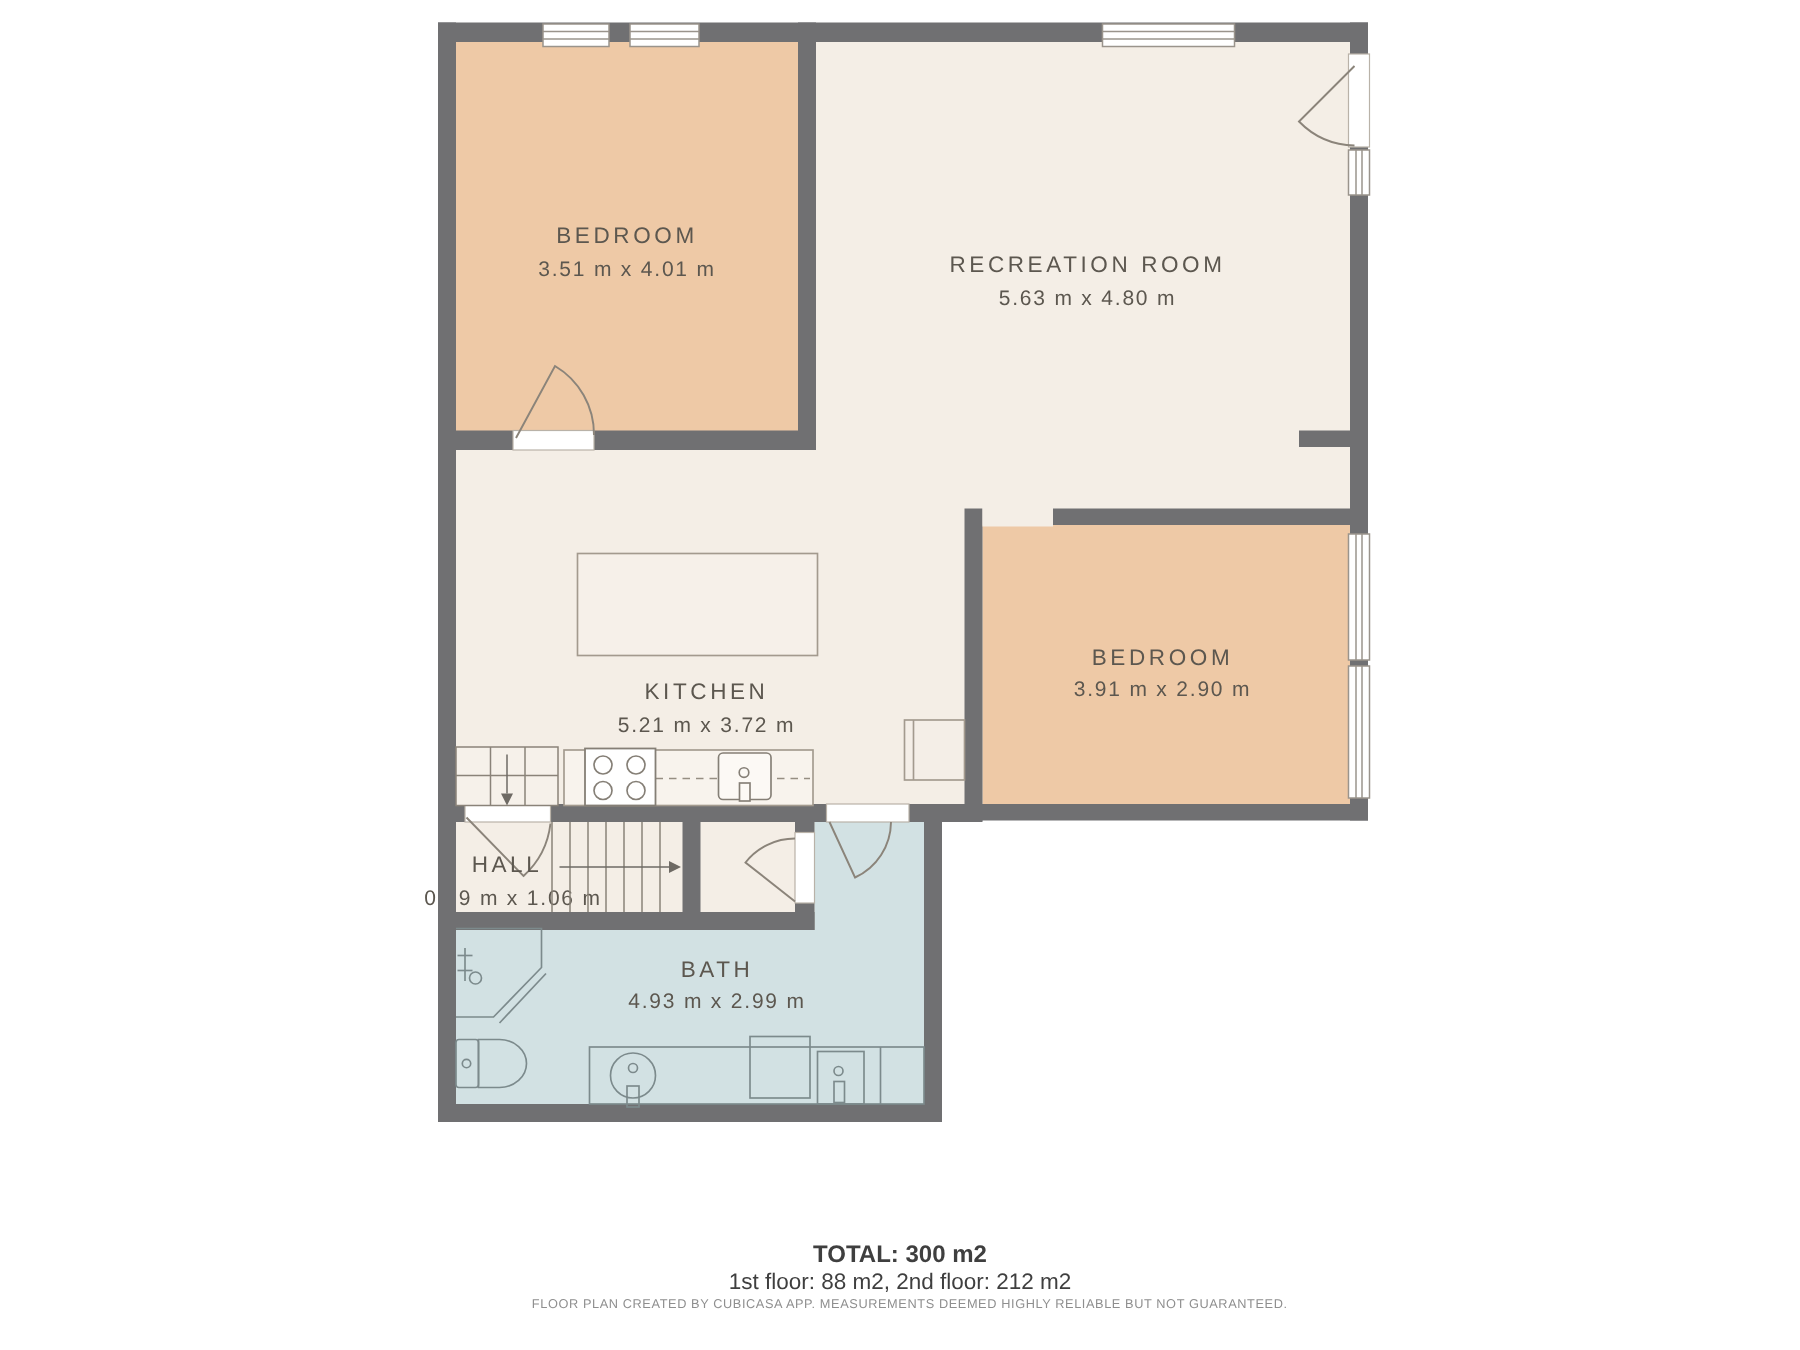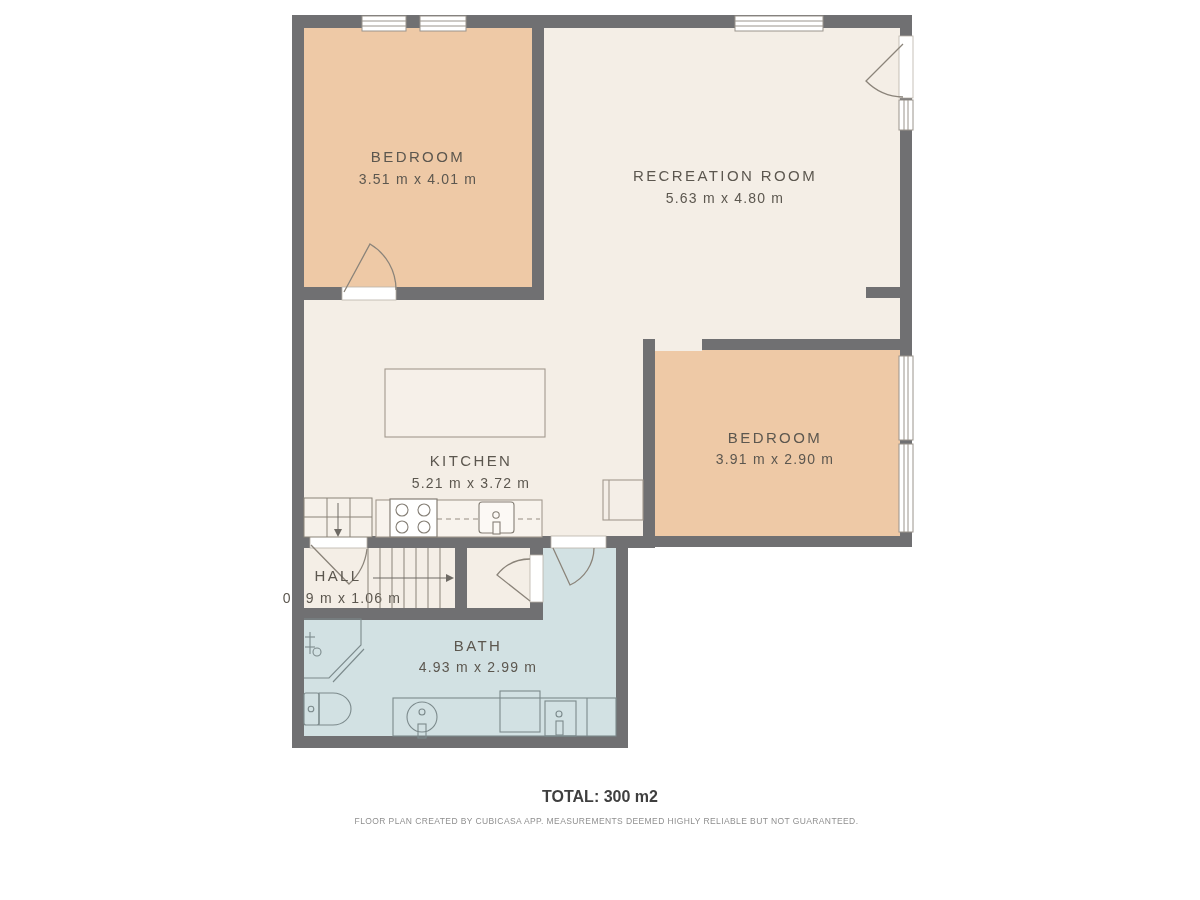--- a/index.html
+++ b/index.html
@@ -3,24 +3,24 @@
 <meta charset="utf-8">
 <style>
   html,body{margin:0;padding:0;background:#ffffff;width:1200px;height:900px;overflow:hidden;
     font-family:"Liberation Sans",sans-serif;}
   #stage{position:relative;width:1200px;height:900px;background:#ffffff;}
   svg{position:absolute;left:0;top:0;}
   .rname{font-family:"Liberation Sans",sans-serif;font-size:15px;letter-spacing:2.4px;
     fill:#5c574f;text-anchor:middle;}
   .rdim{font-family:"Liberation Sans",sans-serif;font-size:14px;letter-spacing:1.2px;
     fill:#5c574f;text-anchor:middle;}
-  .footer{position:absolute;left:0;top:788px;width:1200px;text-align:center;color:#3f3f3f;}
+  .footer{position:absolute;left:0;top:828px;width:1200px;text-align:center;color:#3f3f3f;}
   .f-total{font-size:16px;font-weight:bold;line-height:18px;}
   .f-line{font-size:15px;line-height:17.5px;}
-  .f-disclaimer{margin-top:10px;font-size:8.5px;letter-spacing:0.4px;color:#8f8f8f;padding-left:13px;}
+  .f-disclaimer{margin-top:0;font-size:8.5px;letter-spacing:0.4px;color:#8f8f8f;padding-left:13px;}
 </style>
 </head>
 <body>
 
 <div id="stage">
 <svg width="1200" height="900" viewBox="0 0 1200 900">
 
   <g>
     <rect x="296" y="18" width="612" height="526" fill="#f4eee6"></rect>
     <rect x="296" y="520" width="328" height="224" fill="#f4eee6"></rect>
@@ -152,15 +152,16 @@
     <text class="rname" x="471" y="466">KITCHEN</text>
     <text class="rdim" x="471" y="488">5.21 m x 3.72 m</text>
     <text class="rname" x="338" y="581">HALL</text>
     <text class="rname" x="478" y="651">BATH</text>
     <text class="rdim" x="478" y="672">4.93 m x 2.99 m</text>
   </g>
 </svg>
 
 <div class="footer">
   <div class="f-total">TOTAL: 300 m2</div>
+  <div class="f-line">1st floor: 88 m2, 2nd floor: 212 m2</div>
   <div class="f-disclaimer">FLOOR PLAN CREATED BY CUBICASA APP. MEASUREMENTS DEEMED HIGHLY RELIABLE BUT NOT GUARANTEED.</div>
 </div>
 </div>
 
 </body></html>

